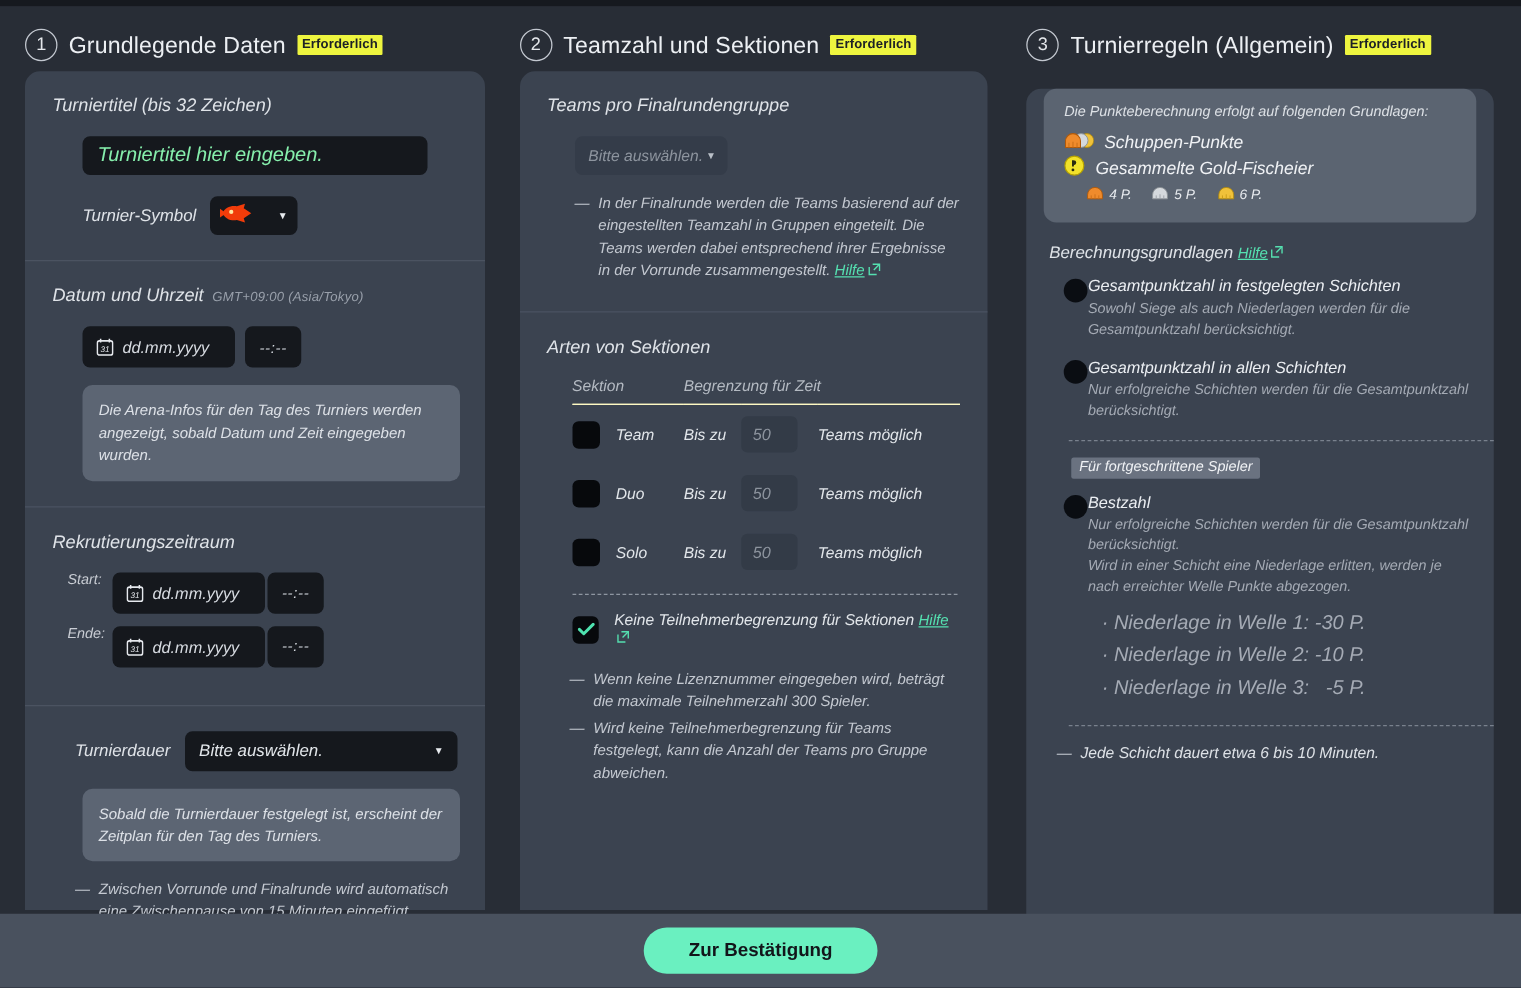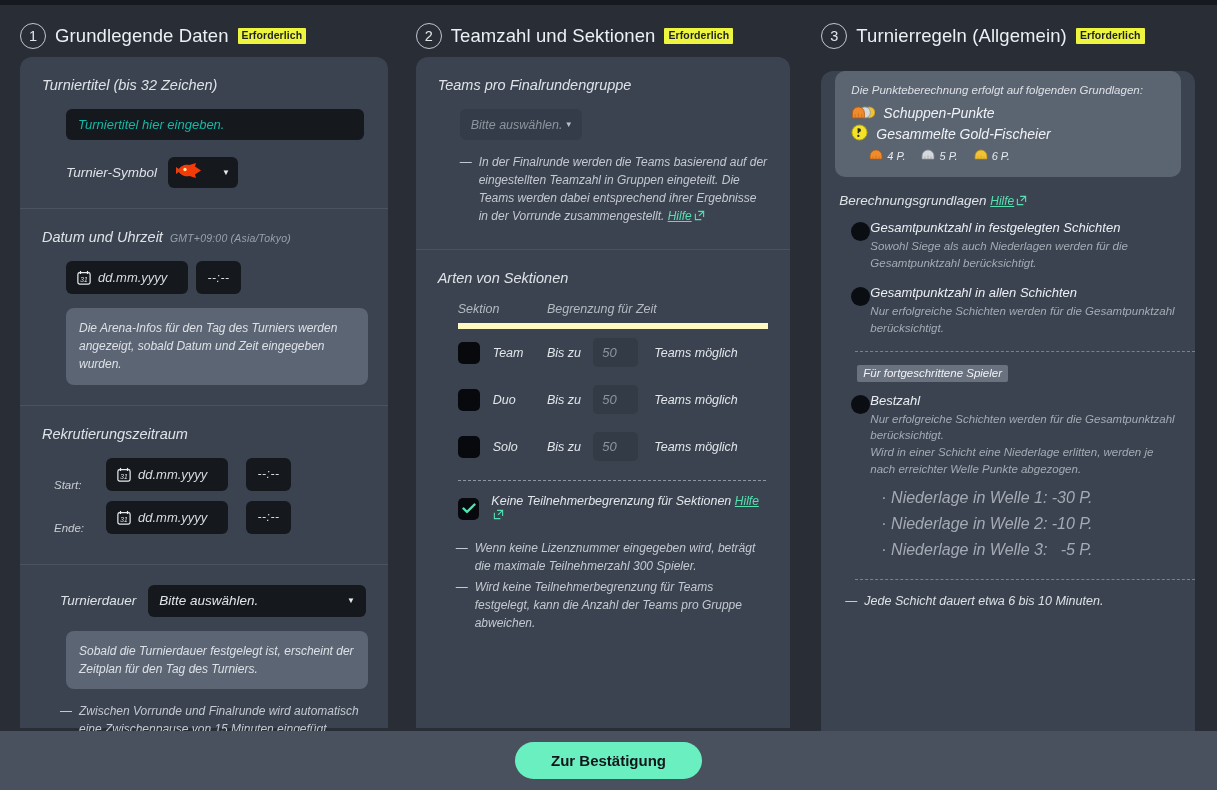--- a/index.html
+++ b/index.html
@@ -44,22 +44,22 @@
   .block + .block { border-top:1px solid #4b5361; }
 
   .block-title { font-size:14.5px; color:#dfe3e8; margin-bottom:16px; }
   .block-title .tz { font-size:10.5px; color:#99a0ab; margin-left:7px; letter-spacing:.2px; }
 
   .indent { padding-left:24px; }
 
   
   .text-input {
     background:#15181d; border:none; border-radius:6px;
-    height:31px; width:298px; display:flex; align-items:center;
-    padding:0 12px; font-size:13px; color:#14b8a6;
+    height:31px; width:276px; display:flex; align-items:center;
+    padding:0 12px; font-size:16px; color:#86efac;
   }
   .sym-row { display:flex; align-items:center; gap:11px; margin-top:17px; }
   .sym-label { font-size:13.5px; color:#dfe3e8; }
   .sym-box {
     background:#15181d; border-radius:6px; height:31px; width:70px;
     display:flex; align-items:center; justify-content:space-between; padding:0 8px 0 7px;
   }
   .caret { color:#e8ebef; font-size:8px; line-height:1; }
 
   .date-row { display:flex; align-items:center; gap:8px; }
@@ -73,21 +73,21 @@
     display:flex; align-items:center; justify-content:center;
     font-size:12px; color:#d7dbe1; letter-spacing:.5px;
   }
   .cal-ico { width:14px; height:15px; display:block; }
 
   .note {
     background:#5c6573; border-radius:8px; padding:11px 13px;
     font-size:12px; line-height:1.52; color:#dde1e7; margin-top:14px; width:302px;
   }
 
-  .rk-row { display:flex; align-items:flex-end; gap:18px; margin-bottom:10px; }
+  .rk-row { display:flex; align-items:flex-start; gap:2px; margin-bottom:10px; }
   .rk-lab { font-size:11.5px; color:#c9cdd4; width:34px; text-align:left; }
 
   .dur-row { display:flex; align-items:center; gap:12px; }
   .dur-lab { font-size:13.5px; color:#dfe3e8; }
   .select-wide {
     background:#15181d; border-radius:6px; height:32px; width:225px;
     display:flex; align-items:center; justify-content:space-between; padding:0 11px;
     font-size:13.5px; color:#e2e6ea;
   }
 
@@ -103,21 +103,21 @@
   .select-sm {
     background:#343c49; border-radius:6px; height:31px; width:122px;
     display:flex; align-items:center; justify-content:space-between; padding:0 9px 0 11px;
     font-size:12.5px; color:#8d949e;
   }
   .select-sm .caret { color:#b9bfc7; }
 
   table.sections { border-collapse:collapse; width:310px; margin-left:2px; }
   table.sections th {
     font-size:12.5px; color:#b4bac2; font-weight:normal; text-align:left;
-    padding:0 0 7px 0; border-bottom:6px solid #fef9c3;
+    padding:0 0 7px 0; border-bottom:1px solid #fef9c3;
   }
   table.sections td { padding:9px 0 9px 0; font-size:12.5px; color:#e2e6ea; vertical-align:middle; }
   .chk-sq { width:22px; height:22px; background:#07090c; border-radius:5px; display:inline-block; vertical-align:middle; }
   .sec-name { display:inline-block; margin-left:13px; vertical-align:middle; }
   .num-box {
     background:#333b47; border-radius:5px; height:29px; width:45px;
     display:inline-flex; align-items:center; padding-left:9px;
     font-size:13px; color:#8d949e;
   }
   .bis { color:#dde1e6; font-size:12.5px; padding-right:10px; }

